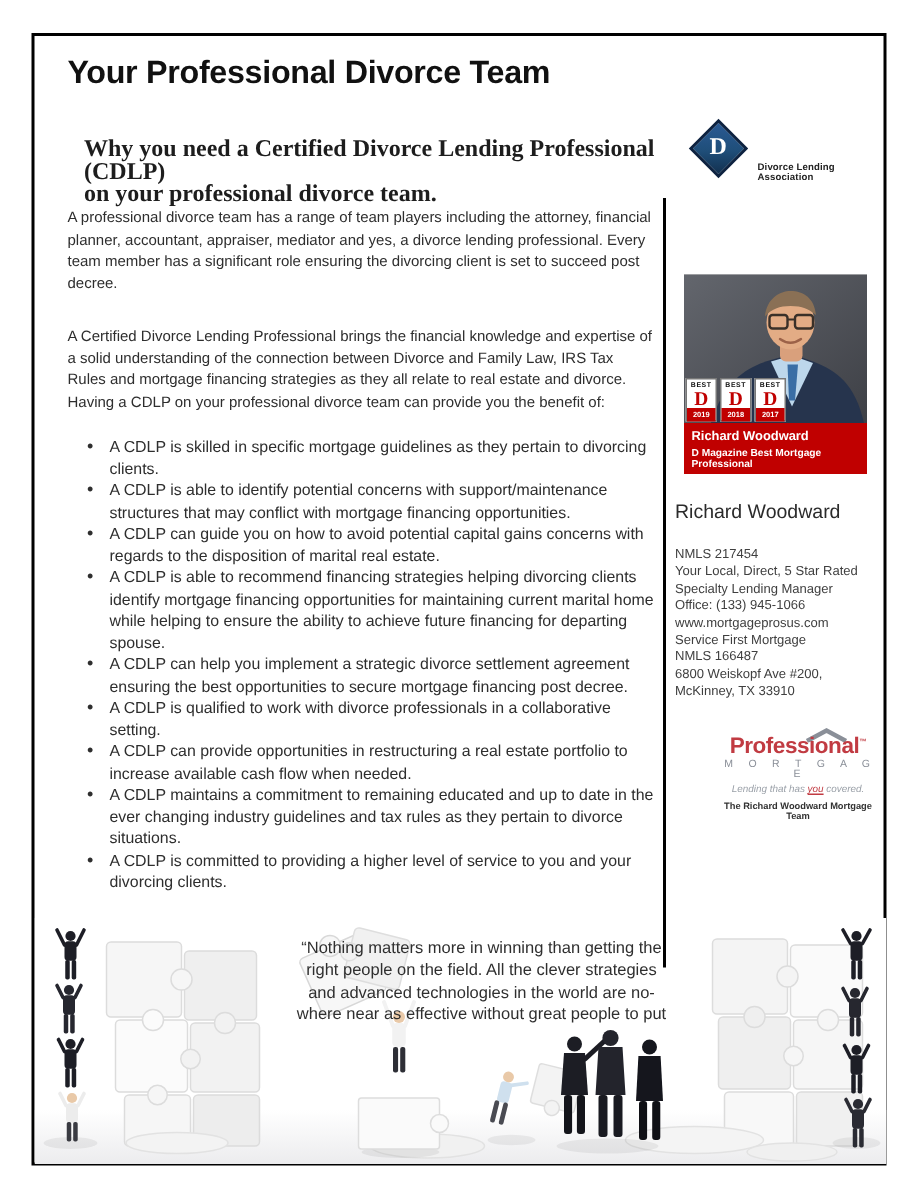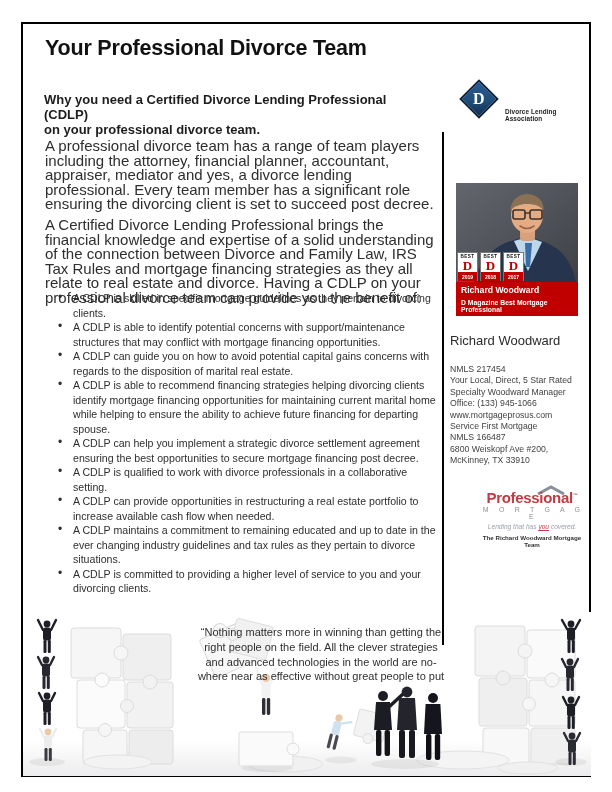--- a/index.html
+++ b/index.html
@@ -3,22 +3,22 @@
 <meta charset="utf-8">
 <style>
   * { margin:0; padding:0; box-sizing:border-box; }
   html,body { background:#fff; }
   body { width:612px; height:792px; font-family:"Liberation Sans",sans-serif; }
   .page { position:relative; width:612px; height:792px; background:#fff; overflow:hidden;padding-left:46px; }
   .border-frame { position:absolute; left:21px; top:22px; width:570px; height:755px; border:2px solid #000; }
 
   
   .title { position:absolute; left:45px; top:36px; font-size:21.5px; font-weight:bold; color:#111; letter-spacing:-0.2px; }
-  .subtitle { position:absolute; left:44px; top:92px; width:385px; font-size:13px; font-weight:bold; color:#1d1d1d; line-height:15px; white-space:pre-line; }
-  .para { position:absolute; left:45px; width:392px; font-size:15px; line-height:14.6px; color:#2e2e2e; }
+  .subtitle { position:absolute; left:56px; top:92px; width:385px; font-size:16px; font-weight:bold; color:#1d1d1d; line-height:15px; white-space:pre-line;font-family:Liberation Serif, serif; }
+  .para { position:absolute; left:45px; width:392px; font-size:10px; line-height:14.6px; color:#2e2e2e; }
   .para-1 { top:139px; }
   .para-2 { top:218px; }
   .bullets { position:absolute; left:56px; top:291px; width:380px; list-style:none; }
   .bullets li { position:relative; padding-left:17px; font-size:10.6px; line-height:14.5px; color:#2e2e2e; }
   .bullets li::before { content:"\2022"; position:absolute; left:2px; top:-1px; font-size:12px; color:#2e2e2e; }
 
   
   .v-divider { position:absolute; left:442px; top:132px; width:2px; height:513px; background:#000; z-index:5; }
 
   
@@ -135,21 +135,21 @@
     <div class="rb-name">Richard Woodward</div>
     <div class="rb-line">D Magazine Best Mortgage Professional</div>
     <div class="rb-line">Service First Mortgage</div>
   </div>
 
   <div class="agent-name">Richard Woodward</div>
 
   <div class="contact-block contact-1">
     <div>NMLS 217454</div>
     <div>Your Local, Direct, 5 Star Rated</div>
-    <div>Specialty Woodward Manager</div>
+    <div>Specialty Lending Manager</div>
     <div>Office:  (133) 945-1066</div>
     <div class="link">www.mortgageprosus.com</div>
   </div>
 
   <div class="contact-block contact-2">
     <div>Service First Mortgage</div>
     <div>NMLS 166487</div>
     <div>6800 Weiskopf Ave #200,</div>
     <div>McKinney, TX 33910</div>
   </div>

